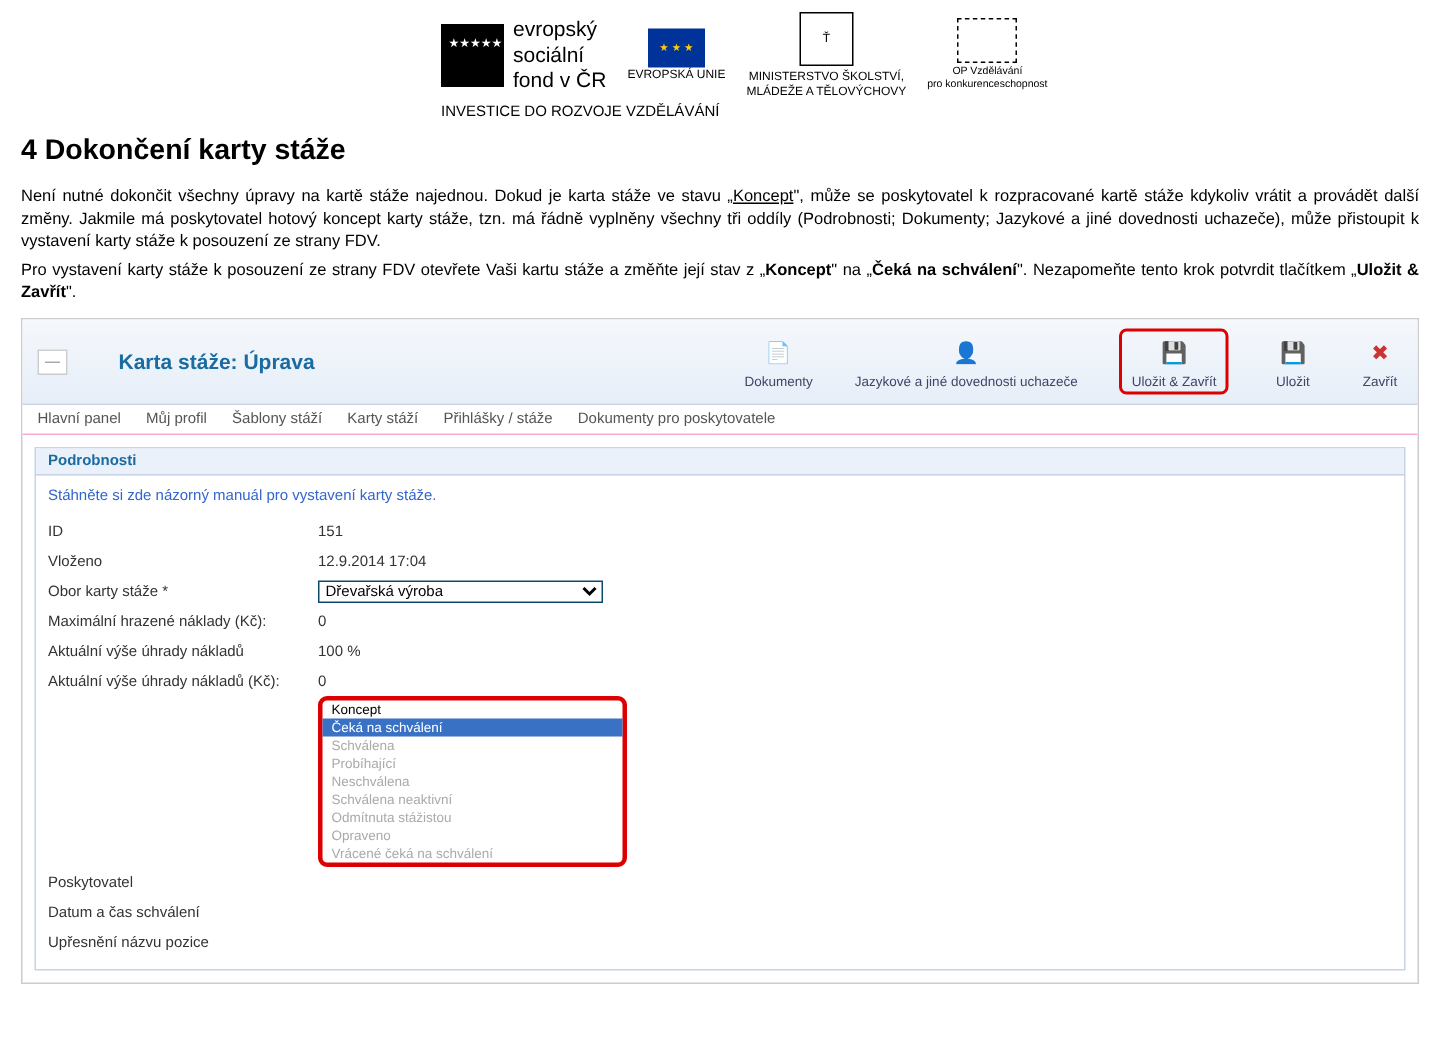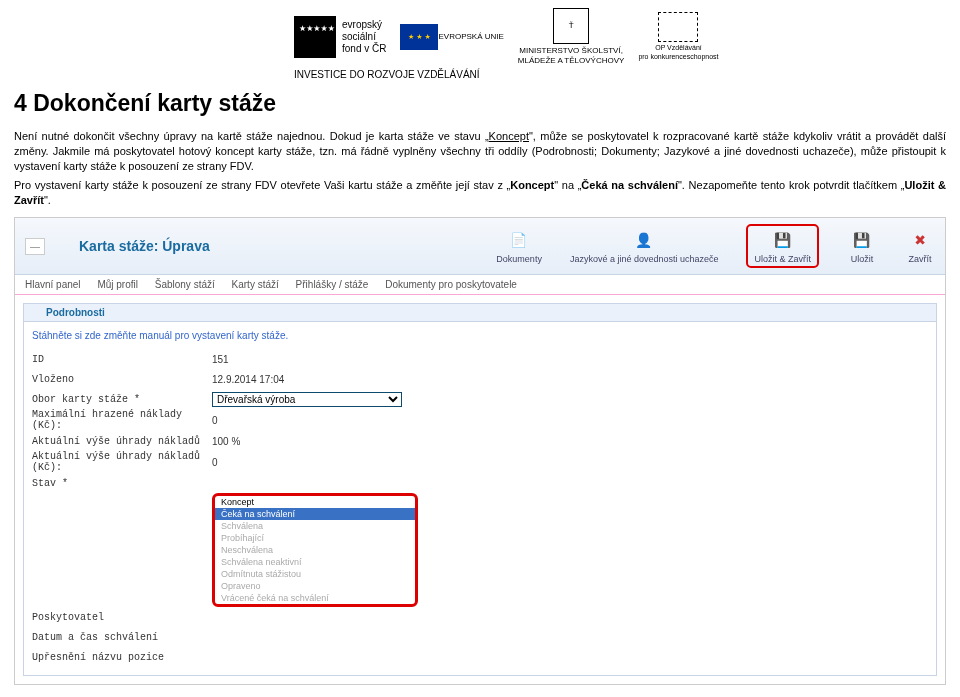--- a/index.html
+++ b/index.html
@@ -14,31 +14,31 @@
   .page {
     padding: 8px 14px 20px 14px;
   }
   .logos-row {
     display: flex;
     align-items: center;
     gap: 14px;
     margin-left: 280px;
     margin-bottom: 4px;
   }
-  .esf-logo { display:flex; align-items:center; gap:6px; font-size:10px; line-height:1.2;}
+  .esf-logo { display:flex; align-items:center; gap:6px; font-size:14px; line-height:1.2;}
   .esf-stars { width:42px; height:42px; background:#000; position:relative;}
   .esf-stars::after { content:"★★★★★"; color:#fff; font-size:8px; position:absolute; top:8px; left:5px;}
   .eu-flag { width:38px; height:26px; background:#003399; display:flex; align-items:center; justify-content:center;}
   .eu-flag-stars { color:#ffcc00; font-size:7px;}
   .ms-logo { font-size:8px; text-align:center; line-height:1.2;}
   .ms-icon { width:34px; height:34px; margin:0 auto 2px; border:1px solid #000; display:flex; align-items:center; justify-content:center;}
   .op-logo { font-size:7px; text-align:center; line-height:1.2;}
   .op-icon { width:38px; height:28px; margin:0 auto 2px; border:1px dashed #000;}
   .invest { font-size:10px; margin:4px 0 10px 280px; }
-  h2 { font-size:23px; font-weight:bold; margin:6px 0 12px 0;}
+  h2 { font-size:19px; font-weight:bold; margin:6px 0 12px 0;}
   p { margin:0 0 4px 0; text-align:justify; line-height:1.35; font-size:11px;}
   .screenshot {
     border:1px solid #ccc;
     margin:10px 0;
     font-size:10px;
     background:#fff;
   }
   .ss-header {
     background:linear-gradient(#f5f8fc,#e6eef8);
     padding:6px 10px;
@@ -48,31 +48,31 @@
     border-bottom:1px solid #c8d4e6;
   }
   .ss-title { color:#1a6ba0; font-size:14px; font-weight:bold;padding-left:26px;}
   .ss-toolbar { display:flex; gap:28px; align-items:center;}
   .tool { text-align:center; font-size:9px; color:#446;}
   .tool-icon { width:30px; height:24px; margin:0 auto 2px; display:flex; align-items:center; justify-content:center; font-size:14px;}
   .hl { border:2px solid #d00; border-radius:5px; padding:2px 6px;}
   .ss-nav { background:#fff; border-bottom:1px solid #f9a8d4; padding:4px 10px; font-size:10px; color:#555;}
   .ss-nav span { margin-right:14px;}
   .panel { margin:8px; border:1px solid #c8d4e6;}
-  .panel-h { background:#eaf1fa; padding:3px 22px; color:#1a6ba0; font-weight:bold; font-size:10px; border-bottom:1px solid #c8d4e6;}
+  .panel-h { background:#eaf1fa; padding:3px 8px; color:#1a6ba0; font-weight:bold; font-size:10px; border-bottom:1px solid #c8d4e6;}
   .panel-b { padding:8px;}
   .manual-note { font-size:10px; color:#36c; margin-bottom:8px;}
   .frow { display:flex; align-items:center; min-height:20px; font-size:10px;}
-  .flabel { width:180px; color:#333;font-family:Liberation Mono, monospace;}
+  .flabel { width:180px; color:#333;}
   .fval { color:#333;}
   select.fake { font-size:10px; min-width:190px; border:1px solid #0c4a6e; background:#fff;}
   .dropdown-open { margin-left:180px; border:3px solid #d00; border-radius:6px; background:#fff; width:200px; padding:0;}
   .dropdown-open div { padding:1px 6px; font-size:9px;}
   .dropdown-open .sel { background:#3971c4; color:#fff;}
-  .eu-wrap { display:flex; flex-direction:row; align-items:center; font-size:8px;}
+  .eu-wrap { display:flex; flex-direction:column; align-items:center; font-size:8px;}
 </style>
 </head>
 <body>
 
 <div class="page">
   <div class="logos-row">
     <div class="esf-logo">
       <div class="esf-stars"></div>
       <div style="white-space:pre-line">evropský
 sociální
@@ -124,21 +124,21 @@
       <span>Hlavní panel</span>
       <span>Můj profil</span>
       <span>Šablony stáží</span>
       <span>Karty stáží</span>
       <span>Přihlášky / stáže</span>
       <span>Dokumenty pro poskytovatele</span>
     </div>
     <div class="panel">
       <div class="panel-h">Podrobnosti</div>
       <div class="panel-b">
-        <div class="manual-note">Stáhněte si zde změňte manuál pro vystavení karty stáže.</div>
+        <div class="manual-note">Stáhněte si zde názorný manuál pro vystavení karty stáže.</div>
         <div class="frow">
             <div class="flabel">ID</div>
             <div class="fval">151</div>
           </div>
         <div class="frow">
             <div class="flabel">Vloženo</div>
             <div class="fval">12.9.2014 17:04</div>
           </div>
         <div class="frow">
             <div class="flabel">Obor karty stáže *</div>
@@ -148,23 +148,20 @@
             <div class="flabel">Maximální hrazené náklady (Kč):</div>
             <div class="fval">0</div>
           </div>
         <div class="frow">
             <div class="flabel">Aktuální výše úhrady nákladů</div>
             <div class="fval">100 %</div>
           </div>
         <div class="frow">
             <div class="flabel">Aktuální výše úhrady nákladů (Kč):</div>
             <div class="fval">0</div>
-          </div>
-        <div class="frow">
-            <div class="flabel">Stav *</div>
           </div>
         <div class="dropdown-open">
           <div>Koncept</div>
           <div class="sel">Čeká na schválení</div>
           <div style="color:#aaa">Schválena</div>
           <div style="color:#aaa">Probíhající</div>
           <div style="color:#aaa">Neschválena</div>
           <div style="color:#aaa">Schválena neaktivní</div>
           <div style="color:#aaa">Odmítnuta stážistou</div>
           <div style="color:#aaa">Opraveno</div>

